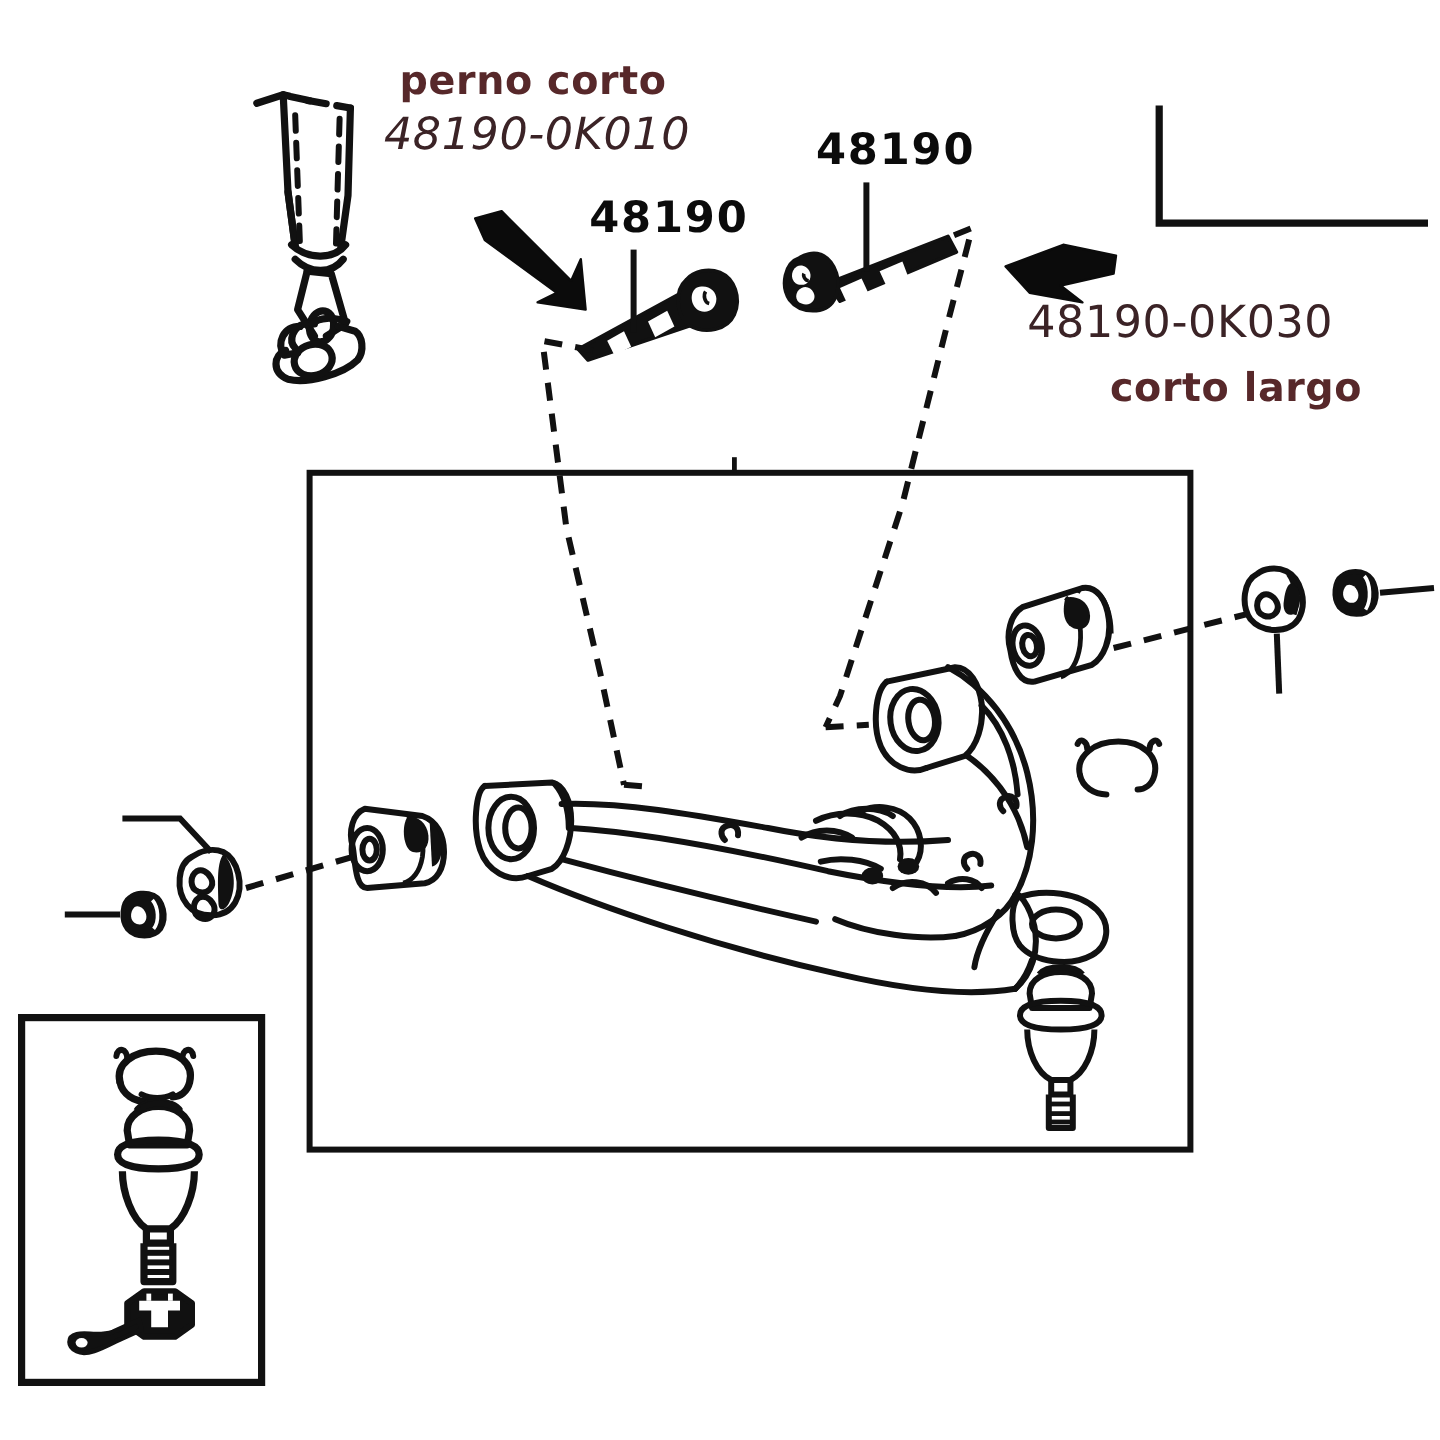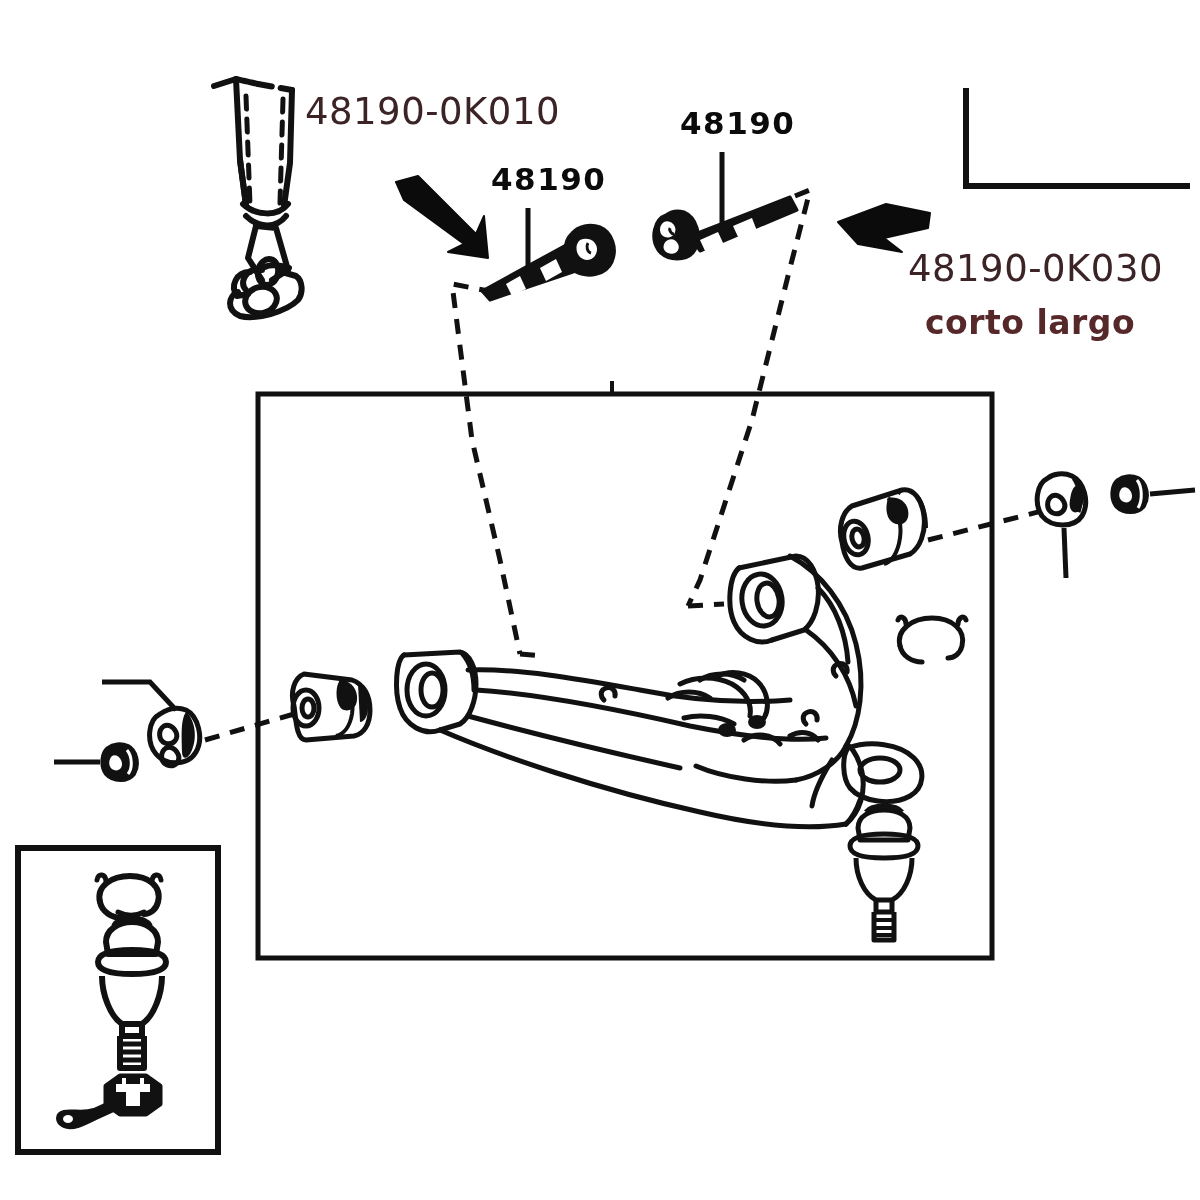--- a/index.html
+++ b/index.html
@@ -42,21 +42,21 @@
   }
   .lbl-red-num {
     color: #3b2326;
     font-size: 37px;
     font-weight: 400;
     font-family: "DejaVu Sans", sans-serif;
     letter-spacing: 0.5px;
   }
   .lbl-black {
     color: #0b0b0b;
-    font-size: 31px;
+    font-size: 36px;
     font-weight: 700;
     font-family: "DejaVu Sans", sans-serif;
     letter-spacing: 1.5px;
   }
 </style>
 </head>
 <body>
 
 <div id="diagram-root">
 
@@ -300,24 +300,25 @@
       <path d="M142,1078 L142,1084" stroke="#ffffff" stroke-width="4"></path>
     </g>
 
     <g>
       <path d="M64,1126 C56,1122 56,1114 64,1112 C72,1110 82,1114 94,1110 L116,1100 L118,1108 L96,1118 C84,1124 72,1130 64,1126 Z" fill="#111111" stroke="#111111" stroke-width="4" stroke-linejoin="round"></path>
       <ellipse cx="68" cy="1119" rx="5" ry="4" fill="#ffffff"></ellipse>
     </g>
 
   </svg>
 
-
-  <div class="lbl lbl-red-num" style="left:305px; top:93px;">48190-0K010</div>
+  <div class="lbl lbl-red-word" style="left:333px; top:50px;">perno corto</div>
+
+  <div class="lbl lbl-red-num" style="left:320px; top:93px;font-style:italic;">48190-0K010</div>
 
   <div class="lbl lbl-black" style="left:491px; top:164px;">48190</div>
 
   <div class="lbl lbl-black" style="left:680px; top:108px;">48190</div>
 
-  <div class="lbl lbl-red-num" style="left:908px; top:250px;">48190-0K030</div>
+  <div class="lbl lbl-red-num" style="left:856px; top:250px;">48190-0K030</div>
 
   <div class="lbl lbl-red-word" style="left:925px; top:306px;">corto largo</div>
 
 </div>
 
 </body></html>

